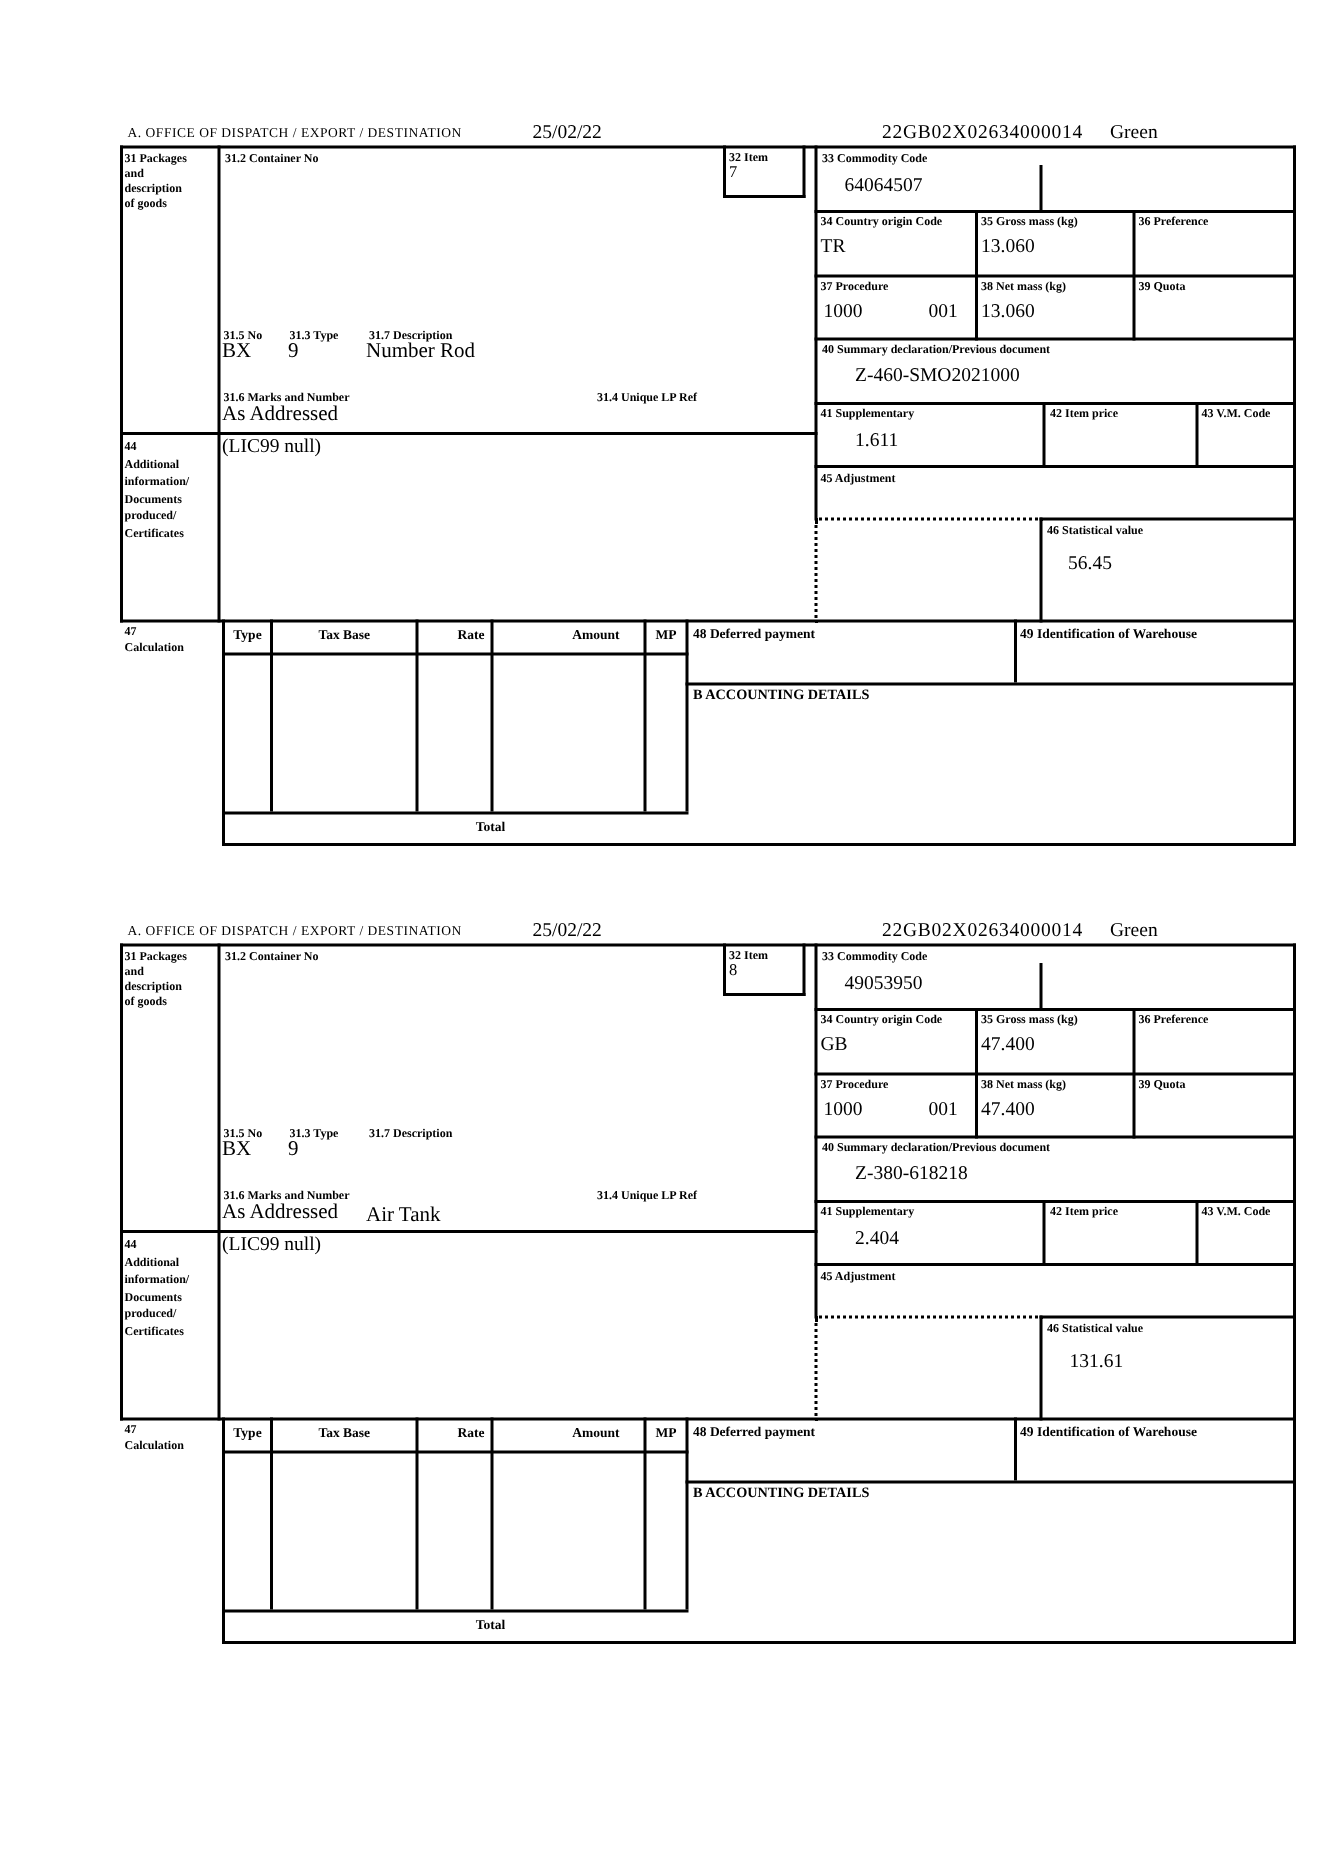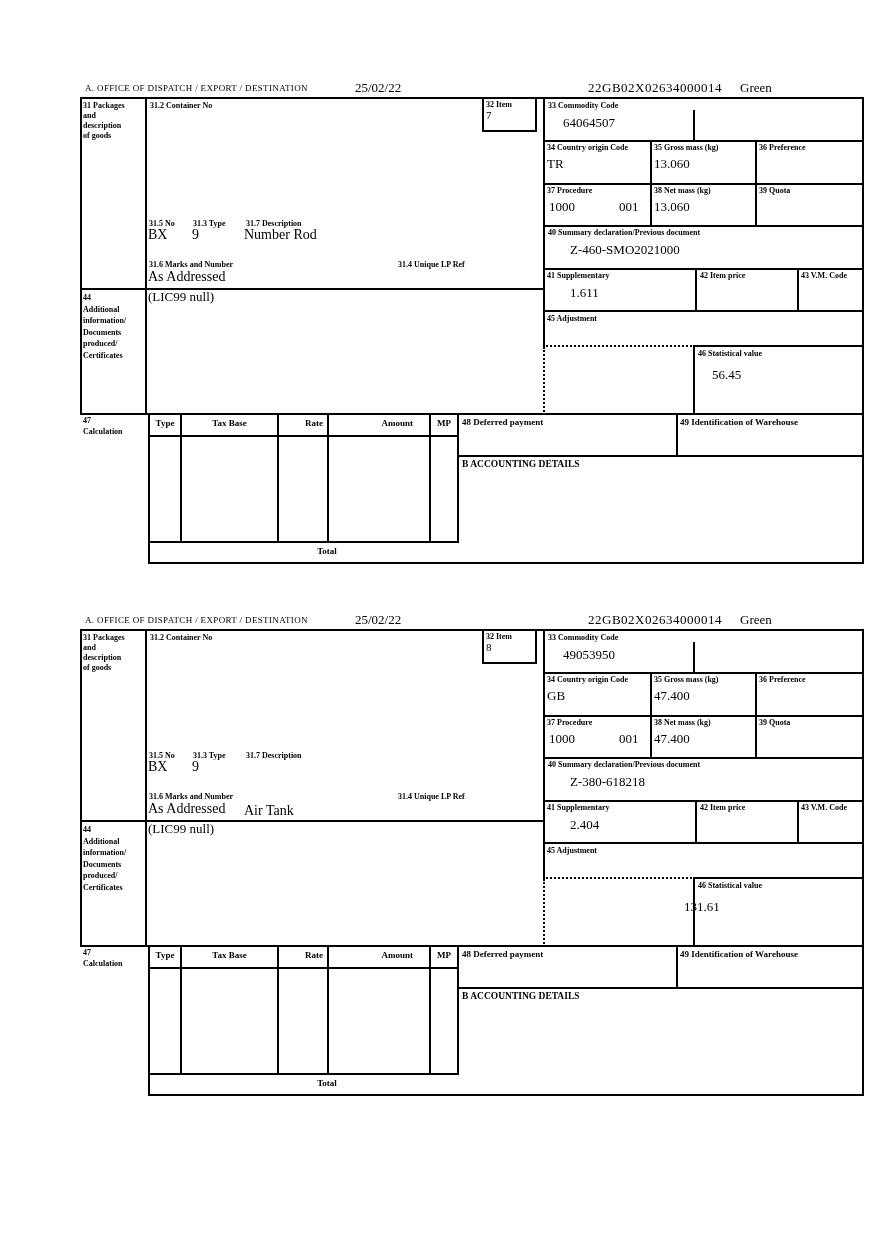--- a/index.html
+++ b/index.html
@@ -203,21 +203,21 @@
     <div class="lbl" style="left:318px;top:180px;">31.4 Unique LP Ref</div>
     <div class="val big" style="left:68px;top:190px;">As Addressed</div>
     <div class="lbl" style="left:468px;top:148px;">40 Summary declaration/Previous document</div>
     <div class="val" style="left:490px;top:163px;">Z-380-618218</div>
     <div class="lbl" style="left:467px;top:191px;">41 Supplementary</div>
     <div class="val" style="left:490px;top:206px;">2.404</div>
     <div class="lbl" style="left:620px;top:191px;">42 Item price</div>
     <div class="lbl" style="left:721px;top:191px;">43 V.M. Code</div>
     <div class="lbl" style="left:467px;top:234px;">45 Adjustment</div>
     <div class="lbl" style="left:618px;top:269px;">46 Statistical value</div>
-    <div class="val" style="left:604px;top:288px;">131.61</div>
+    <div class="val" style="left:633px;top:288px;">131.61</div>
     <div class="stack44" style="left:3px;top:212px;">
       <div>44</div>
       <div>Additional</div>
       <div>information/</div>
       <div>Documents</div>
       <div>produced/</div>
       <div>Certificates</div>
     </div>
     <div class="val" style="left:68px;top:210px;">(LIC99 null)</div>
     <div class="lbl" style="left:3px;top:336px;">47</div>

